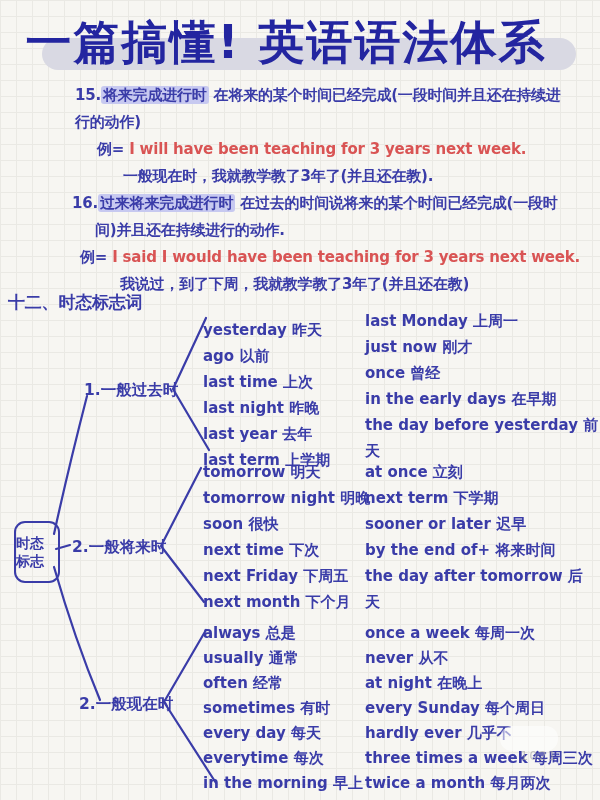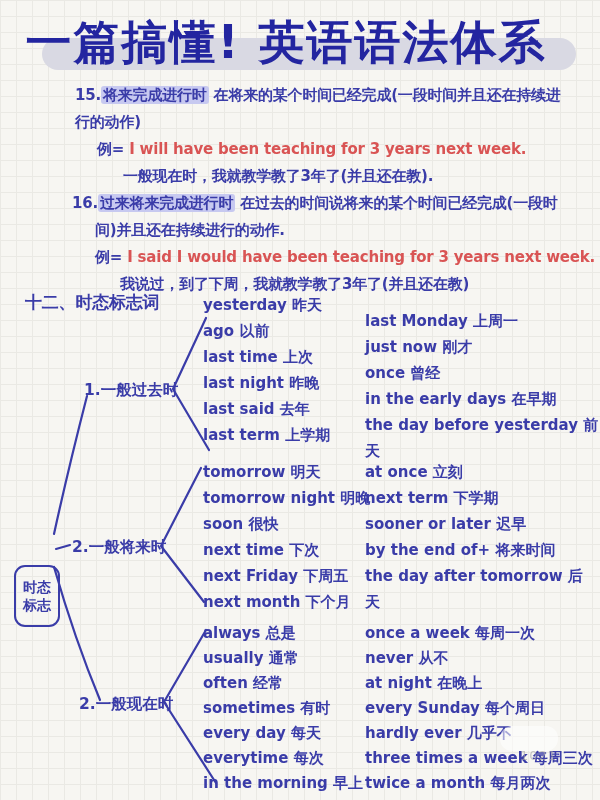--- a/index.html
+++ b/index.html
@@ -35,22 +35,22 @@
   .hl{background:var(--hl);border-radius:3px;padding:0 2px;}
   .red{color:var(--red);}
   .heading{font-size:17px;font-weight:800;}
   .mm-col{position:absolute;display:flex;flex-direction:column;}
   .mm-item{height:26px;line-height:26px;white-space:nowrap;font-size:15px;font-weight:600;}
   .b3 .mm-item{height:25px;line-height:25px;}
   .branch-label{position:absolute;white-space:nowrap;font-size:15.5px;font-weight:700;}
   .root-box{
     position:absolute;left:14px;top:521px;width:42px;height:58px;
     border:2px solid var(--ink);border-radius:11px;
-    display:flex;flex-direction:column;align-items:center;justify-content:center;
-    font-size:14px;font-weight:700;line-height:18px;margin-top:44px;
+    display:flex;flex-direction:column;justify-content:center;
+    font-size:14px;font-weight:700;line-height:18px;
   }
   svg.lines{position:absolute;left:0;top:0;pointer-events:none;}
   .wm-badge{
     position:absolute;left:500px;top:726px;width:58px;height:25px;
     background:rgba(255,255,255,0.55);border-radius:12px;
   }
   .wm-text{
     position:absolute;left:520px;top:748px;font-size:13px;
     color:rgba(165,165,165,0.6);letter-spacing:1px;text-align:right;
   }
@@ -63,24 +63,24 @@
   <div class="title-pill"></div>
   <h1 class="page-title">一篇搞懂! 英语语法体系</h1>
 
   <div class="hand" style="left:75px;top:86px;"><span>15.</span><span class="hl">将来完成进行时</span><span> 在将来的某个时间已经完成(一段时间并且还在持续进</span></div>
   <div class="hand" style="left:75px;top:113px;">行的动作)</div>
   <div class="hand" style="left:97px;top:140px;"><span>例= </span><span class="red">I will have been teaching for 3 years next week.</span></div>
   <div class="hand" style="left:123px;top:167px;">一般现在时，我就教学教了3年了(并且还在教).</div>
 
   <div class="hand" style="left:72px;top:194px;"><span>16.</span><span class="hl">过来将来完成进行时</span><span> 在过去的时间说将来的某个时间已经完成(一段时</span></div>
   <div class="hand" style="left:75px;top:221px;padding-left:20px;">间)并且还在持续进行的动作.</div>
-  <div class="hand" style="left:95px;top:248px;text-align:right;"><span>例= </span><span class="red">I said I would have been teaching for 3 years next week.</span></div>
+  <div class="hand" style="left:80px;top:248px;text-align:right;"><span>例= </span><span class="red">I said I would have been teaching for 3 years next week.</span></div>
   <div class="hand" style="left:120px;top:275px;">我说过，到了下周，我就教学教了3年了(并且还在教)</div>
 
-  <div class="hand heading" style="left:25px;top:291px;">十二、时态标志词</div>
+  <div class="hand heading" style="left:8px;top:291px;">十二、时态标志词</div>
 
   <svg class="lines" width="600" height="800" viewBox="0 0 600 800">
     <g fill="none" stroke="#3a3ca8" stroke-width="2.2" stroke-linecap="round" stroke-linejoin="round">
       <path d="M 54 534 Q 68 470 87 396"></path>
       <path d="M 56 549 L 70 545"></path>
       <path d="M 54 567 Q 75 640 100 700"></path>
       <path d="M 206 318 L 173 389 L 209 450"></path>
       <path d="M 201 468 L 161 546 L 204 602"></path>
       <path d="M 206 630 L 164 702 L 216 783"></path>
     </g>
@@ -88,26 +88,26 @@
 
   <div class="root-box">
     <span>时态</span>
     <span>标志</span>
   </div>
 
   <div class="branch-label" style="left:84px;top:380px;">1.一般过去时</div>
   <div class="branch-label" style="left:72px;top:537px;">2.一般将来时</div>
   <div class="branch-label" style="left:79px;top:694px;">2.一般现在时</div>
 
-  <div class="mm-col" style="left:203px;top:292px;justify-content:center;">
+  <div class="mm-col" style="left:203px;top:317px;justify-content:center;">
     <span class="mm-item">yesterday 昨天</span>
     <span class="mm-item">ago 以前</span>
     <span class="mm-item">last time 上次</span>
     <span class="mm-item">last night 昨晚</span>
-    <span class="mm-item">last said 去年</span>
+    <span class="mm-item">last year 去年</span>
     <span class="mm-item">last term 上学期</span>
   </div>
   <div class="mm-col" style="left:365px;top:308px;">
     <span class="mm-item">last Monday 上周一</span>
     <span class="mm-item">just now 刚才</span>
     <span class="mm-item">once 曾经</span>
     <span class="mm-item">in the early days 在早期</span>
     <span class="mm-item">the day before yesterday 前</span>
     <span class="mm-item">天</span>
   </div>

